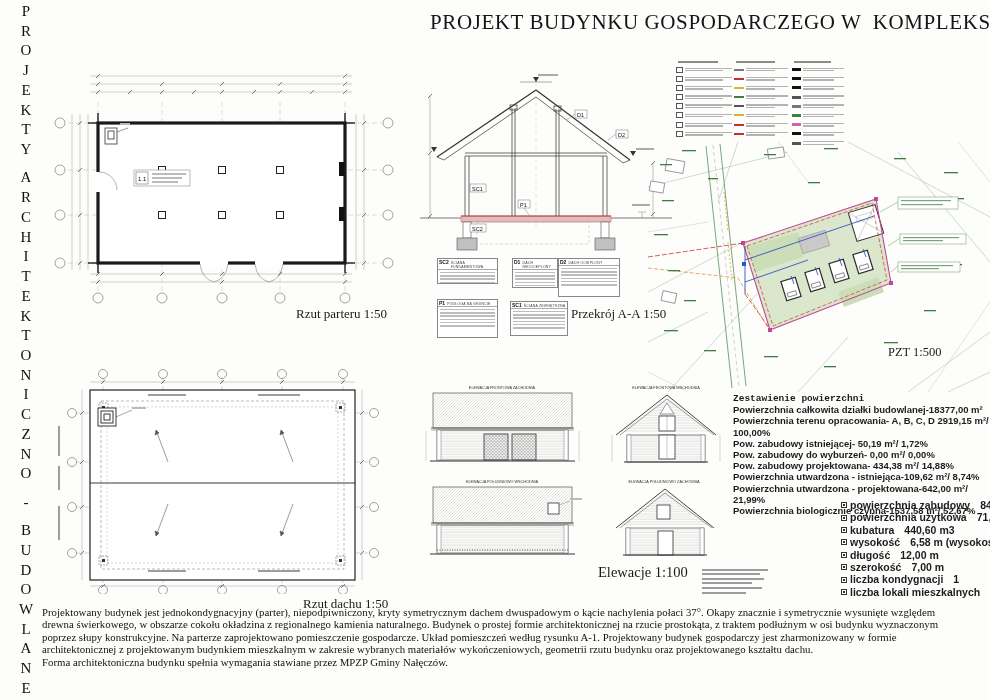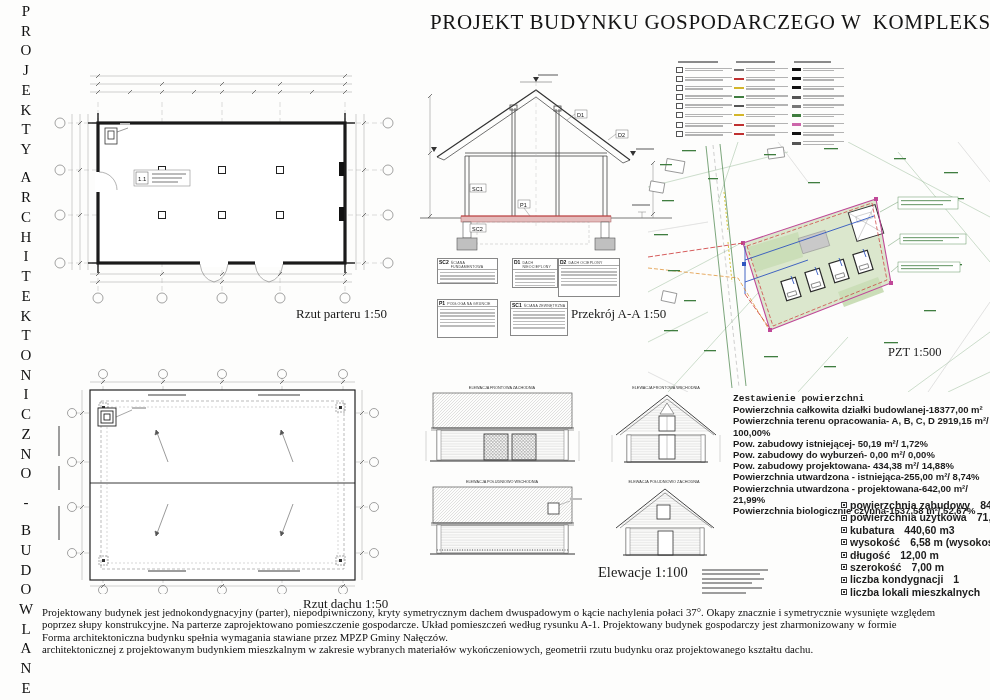--- a/index.html
+++ b/index.html
@@ -848,21 +848,21 @@
 
 <div class="areas">
   <div class="a-title">Zestawienie powierzchni</div>
   <div>
 
   <div class="a-line">Powierzchnia całkowita działki budowlanej-18377,00 m²</div>
       <div class="a-line">Powierzchnia terenu opracowania- A, B, C, D 2919,15  m²/ 100,00%</div>
       <div class="a-line">Pow. zabudowy istniejącej- 50,19  m²/ 1,72%</div>
       <div class="a-line">Pow. zabudowy do wyburzeń- 0,00 m²/ 0,00%</div>
       <div class="a-line">Pow. zabudowy projektowana- 434,38  m²/ 14,88%</div>
-      <div class="a-line">Powierzchnia utwardzona - istniejąca-255,00 m²/  8,74%</div>
+      <div class="a-line">Powierzchnia utwardzona - istniejąca-109,62 m²/  8,74%</div>
       <div class="a-line">Powierzchnia utwardzona - projektowana-642,00 m²/  21,99%</div>
       <div class="a-line">Powierzchnia biologicznie czynna-1537,58 m²/ 52,67%</div>
     </div>
 </div>
 
 <div class="params">
 
     <div class="param-row">
       <span class="cbx"></span>
       <span class="param-label">powierzchnia zabudowy</span>
@@ -908,16 +908,17 @@
     <div class="param-row">
       <span class="cbx"></span>
       <span class="param-label">liczba lokali mieszkalnych</span>
       <span class="param-value">0</span>
     </div>
   </div>
 
 <div class="description">
 
 <div class="desc-line">Projektowany budynek jest jednokondygnacyjny (parter), niepodpiwniczony, kryty symetrycznym dachem dwuspadowym o kącie nachylenia połaci 37°. Okapy znacznie i symetrycznie wysunięte względem</div>
+    <div class="desc-line">drewna świerkowego, w obszarze cokołu okładzina z regionalnego kamienia naturalnego. Budynek o prostej formie architektonicznej na rzucie prostokąta, z traktem podłużnym w osi budynku wyznaczonym</div>
     <div class="desc-line">poprzez słupy konstrukcyjne. Na parterze zaprojektowano pomieszczenie gospodarcze. Układ pomieszczeń według rysunku A-1. Projektowany budynek gospodarczy jest zharmonizowany w formie</div>
+    <div class="desc-line">architektonicznej z projektowanym budynkiem mieszkalnym w zakresie wybranych materiałów wykończeniowych, geometrii rzutu budynku oraz projektowanego kształtu dachu.</div>
     <div class="desc-line">Forma architektoniczna budynku spełnia wymagania stawiane przez MPZP Gminy Nałęczów.</div>
-    <div class="desc-line">architektonicznej z projektowanym budynkiem mieszkalnym w zakresie wybranych materiałów wykończeniowych, geometrii rzutu budynku oraz projektowanego kształtu dachu.</div>
   </div>
 
 </body></html>

